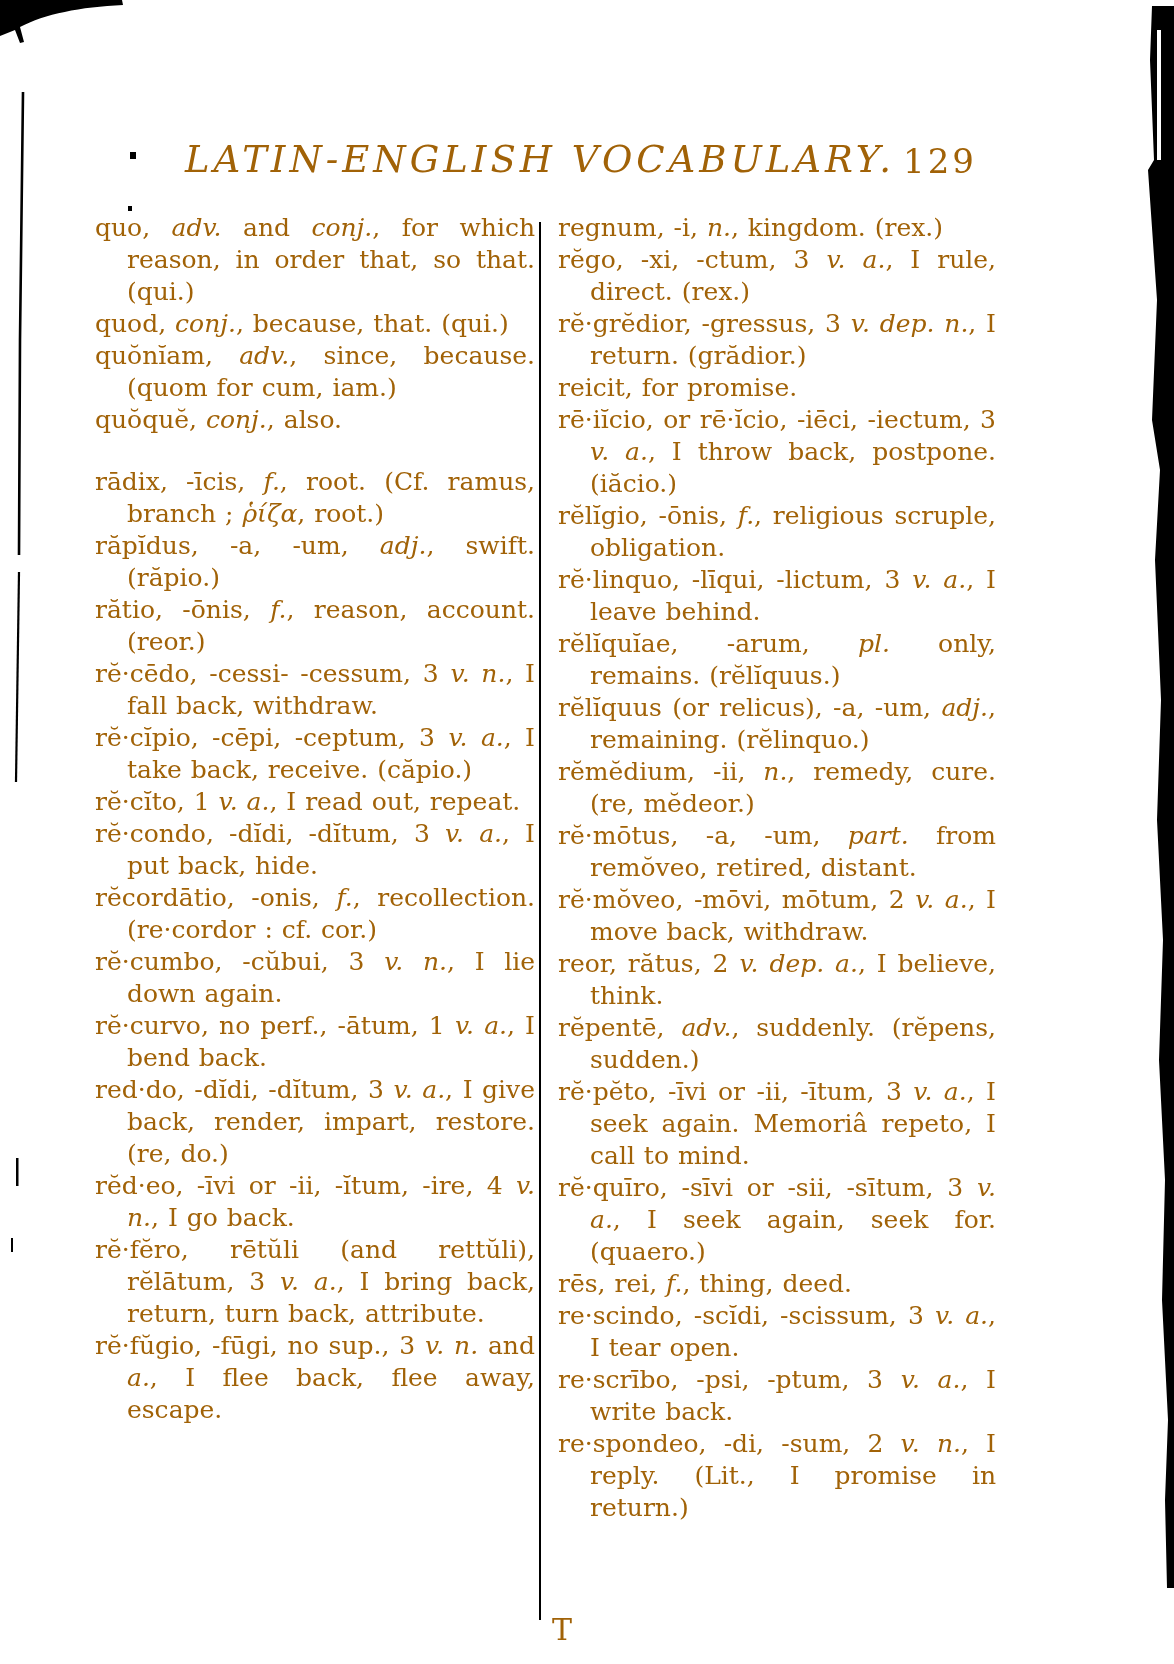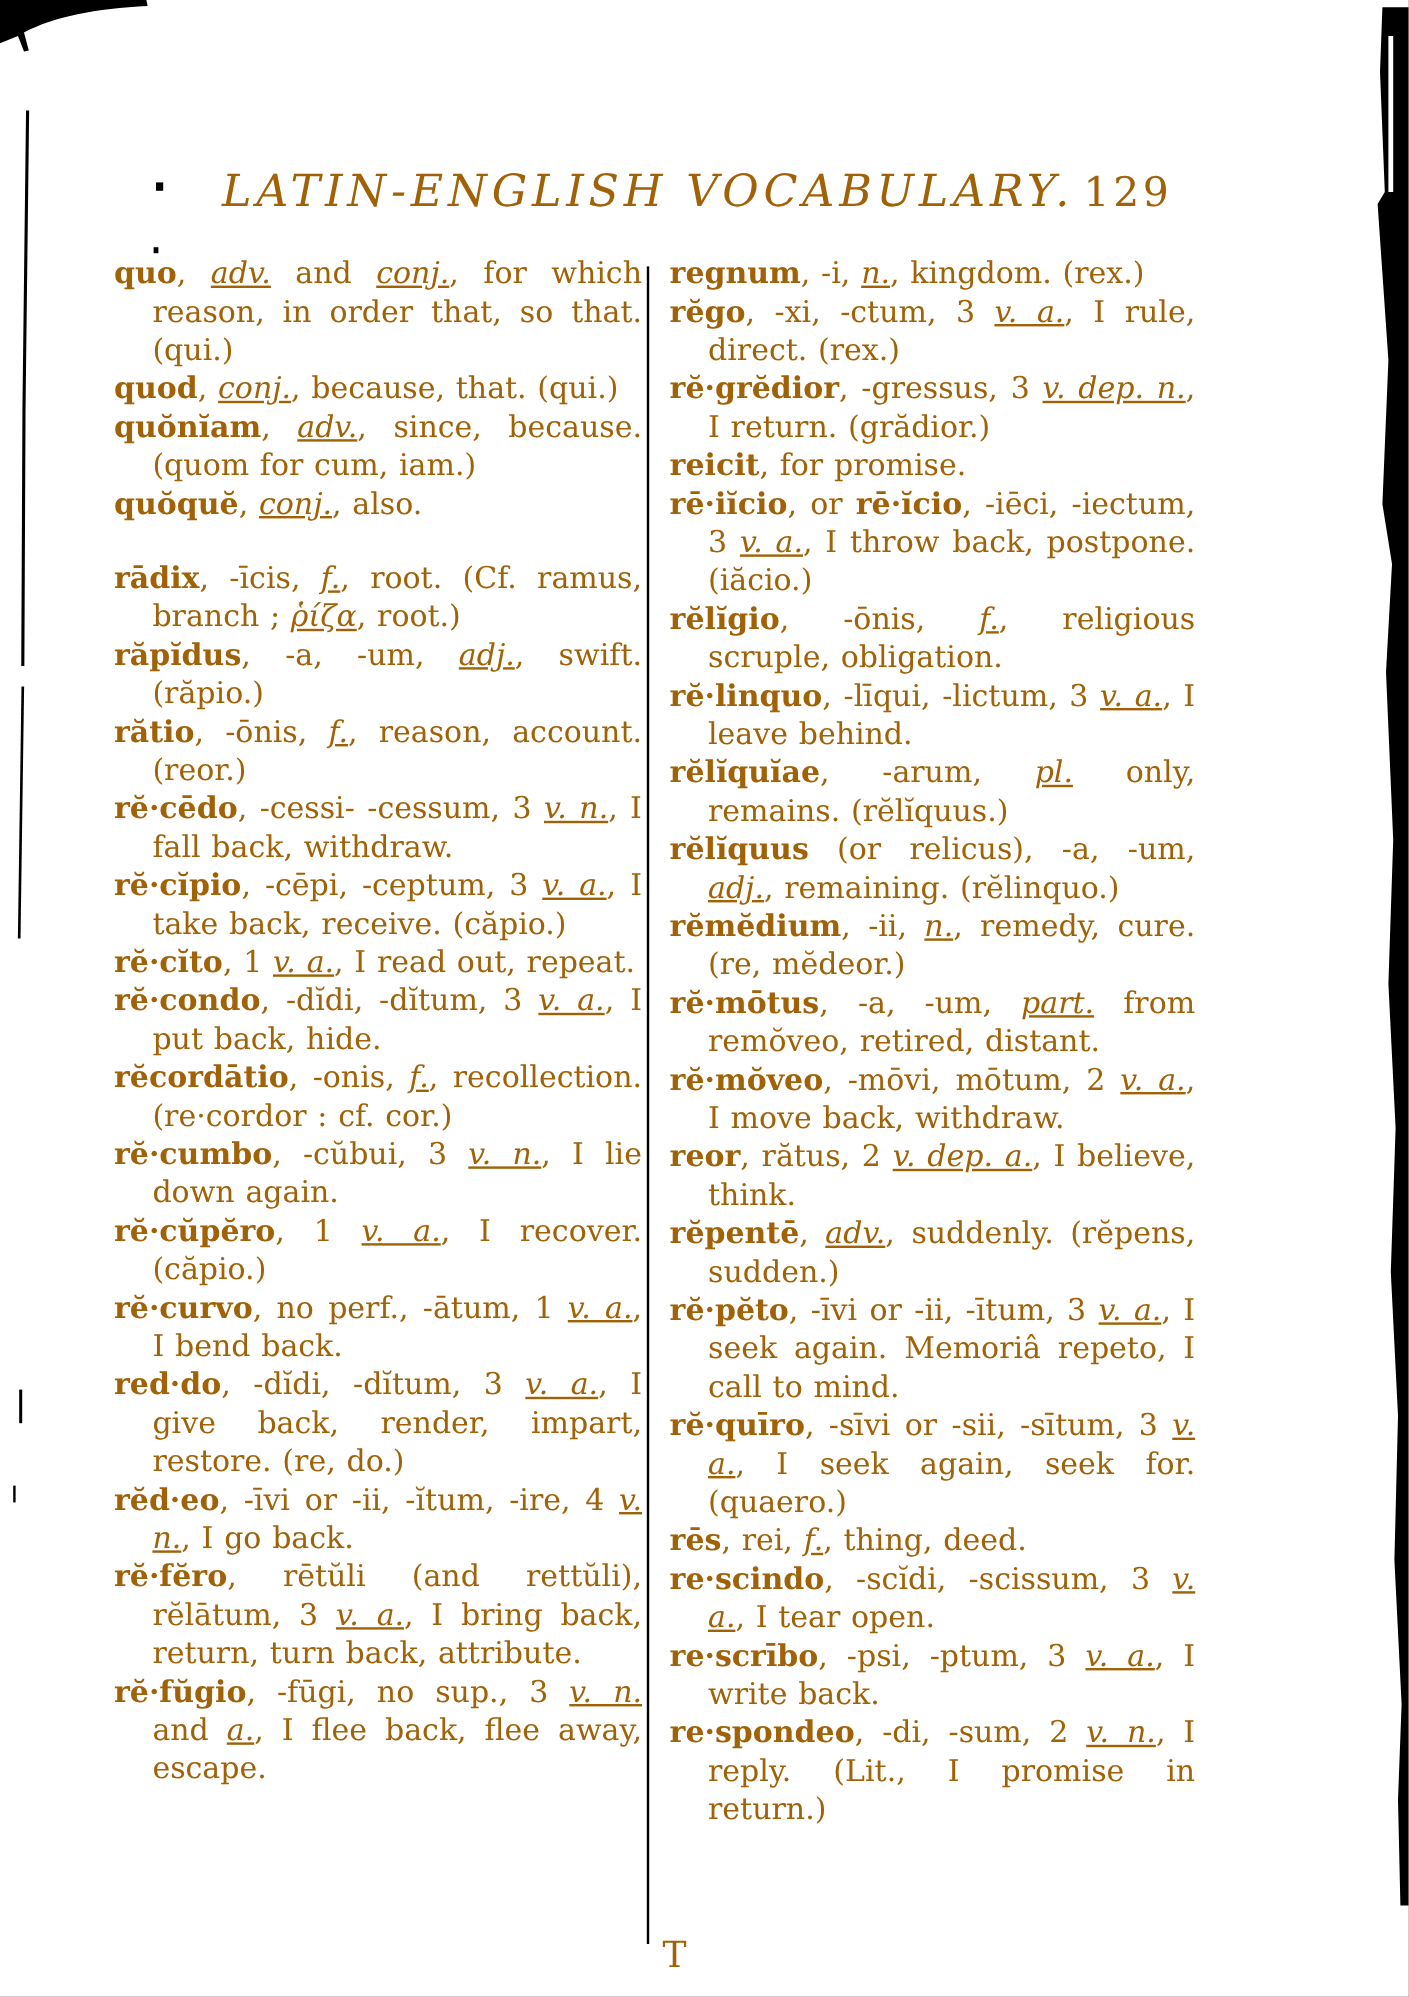--- a/index.html
+++ b/index.html
@@ -35,22 +35,22 @@
   .entry{
     margin:0;
     font-size:25px;
     line-height:32px;
     text-align:justify;
     text-indent:-32px;
     padding-left:32px;
     word-spacing:1px;
   }
   .entry.gap-after{margin-bottom:30px;}
-  .hw{font-weight:bold;}
-  .it{font-style:italic;text-decoration:underline;}
+  .hw{font-weight:normal;}
+  .it{font-style:italic;}
   .signature{
     position:absolute;left:552px;top:1612px;
     font-size:30px;
     font-family:"DejaVu Serif", serif;
   }
 </style>
 </head>
 <body>
 
 <div class="page">
@@ -83,21 +83,20 @@
       <p class="entry gap-after"><span class="hw">quŏquĕ</span><span>, </span><span class="it">conj.</span><span>, also.</span></p>
       <p class="entry"><span class="hw">rādix</span><span>, -īcis, </span><span class="it">f.</span><span>, root.  (Cf. ramus, branch ; </span><span class="it">ῥίζα</span><span>, root.)</span></p>
       <p class="entry"><span class="hw">răpĭdus</span><span>, -a, -um, </span><span class="it">adj.</span><span>, swift. (răpio.)</span></p>
       <p class="entry"><span class="hw">rătio</span><span>, -ōnis, </span><span class="it">f.</span><span>, reason, account. (reor.)</span></p>
       <p class="entry"><span class="hw">rĕ·cēdo</span><span>, -cessi- -cessum, 3 </span><span class="it">v. n.</span><span>, I fall back, withdraw.</span></p>
       <p class="entry"><span class="hw">rĕ·cĭpio</span><span>, -cēpi, -ceptum, 3 </span><span class="it">v. a.</span><span>, I take back, receive.  (căpio.)</span></p>
       <p class="entry"><span class="hw">rĕ·cĭto</span><span>, 1 </span><span class="it">v. a.</span><span>, I read out, repeat.</span></p>
       <p class="entry"><span class="hw">rĕ·condo</span><span>, -dĭdi, -dĭtum, 3 </span><span class="it">v. a.</span><span>, I put back, hide.</span></p>
       <p class="entry"><span class="hw">rĕcordātio</span><span>, -onis, </span><span class="it">f.</span><span>, recollection.  (</span><span>re·cordor : cf. cor.)</span></p>
       <p class="entry"><span class="hw">rĕ·cumbo</span><span>, -cŭbui, 3 </span><span class="it">v. n.</span><span>, I lie down again.</span></p>
-      <p class="entry"><span class="hw">rĕ·cŭpĕro</span><span>, 1 </span><span class="it">v. a.</span><span>, I recover. (căpio.)</span></p>
       <p class="entry"><span class="hw">rĕ·curvo</span><span>, no perf., -ātum, 1 </span><span class="it">v. a.</span><span>, I bend back.</span></p>
       <p class="entry"><span class="hw">red·do</span><span>, -dĭdi, -dĭtum, 3 </span><span class="it">v. a.</span><span>, I give back, render, impart, restore.  (re, do.)</span></p>
       <p class="entry"><span class="hw">rĕd·eo</span><span>, -īvi or -ii, -ĭtum, -ire, 4 </span><span class="it">v. n.</span><span>, I go back.</span></p>
       <p class="entry"><span class="hw">rĕ·fĕro</span><span>, rētŭli (and rettŭli), rĕlātum, 3 </span><span class="it">v. a.</span><span>, I bring back, return, turn back, attribute.</span></p>
       <p class="entry"><span class="hw">rĕ·fŭgio</span><span>, -fūgi, no sup., 3 </span><span class="it">v. n.</span><span> and </span><span class="it">a.</span><span>, I flee back, flee away, escape.</span></p>
     </div>
   <div class="divider"></div>
   <div class="col col-right">
       <p class="entry"><span class="hw">regnum</span><span>, -i, </span><span class="it">n.</span><span>, kingdom. (rex.)</span></p>
       <p class="entry"><span class="hw">rĕgo</span><span>, -xi, -ctum, 3 </span><span class="it">v. a.</span><span>, I rule, direct.  (rex.)</span></p>

